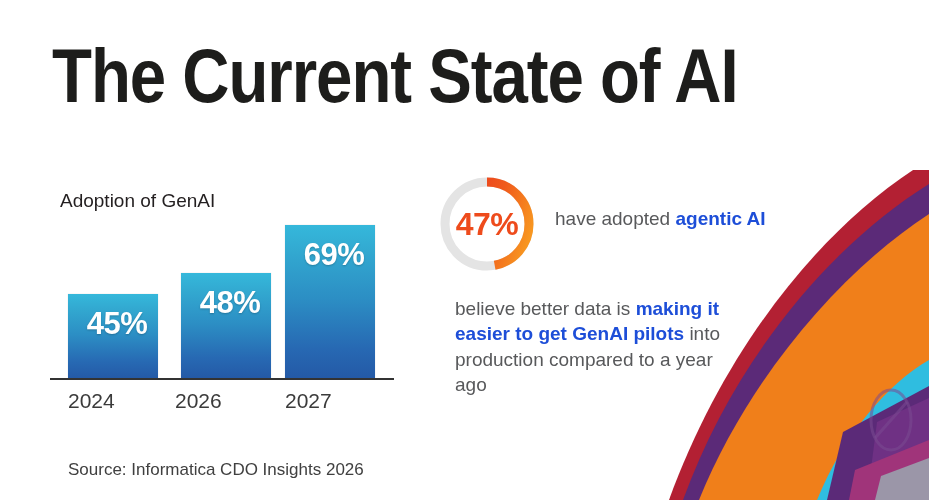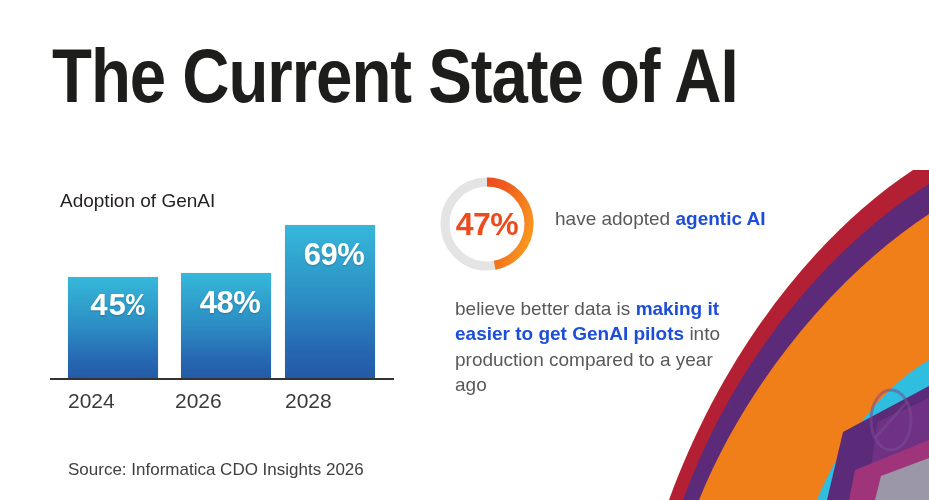--- a/index.html
+++ b/index.html
@@ -153,38 +153,38 @@
 <body>
 
 <div id="infographic">
 
   <div id="page-title">The Current State of AI</div>
 
   <div id="bar-chart">
     <div id="bar-chart-title">Adoption of GenAI</div>
 
     <div class="bar-col" id="bar-col-0" style="left:24px;">
-      <div class="bar-rect" id="bar-rect-0" style="height: 102px; font-family: Liberation Mono, monospace;">
+      <div class="bar-rect" id="bar-rect-0" style="height: 85px;">
         <div class="bar-value">45%</div>
       </div>
       <div class="bar-label">2024</div>
     </div>
 
     <div class="bar-col" id="bar-col-1" style="left:131px;">
       <div class="bar-rect" id="bar-rect-1" style="height: 106px; margin-left: 6px;">
         <div class="bar-value">48%</div>
       </div>
       <div class="bar-label">2026</div>
     </div>
 
     <div class="bar-col" id="bar-col-2" style="left:241px;">
       <div class="bar-rect" id="bar-rect-2" style="height: 153.525px;">
         <div class="bar-value">69%</div>
       </div>
-      <div class="bar-label">2028</div>
+      <div class="bar-label">2027</div>
     </div>
 
     <div id="bar-axis"></div>
   </div>
 
   <div id="source-note">Source: Informatica CDO Insights 2026</div>
 
   <div class="stat-row" id="stat-row-0">
     <div class="donut">
       <svg width="100" height="100" viewBox="0 0 100 100" aria-hidden="true">

